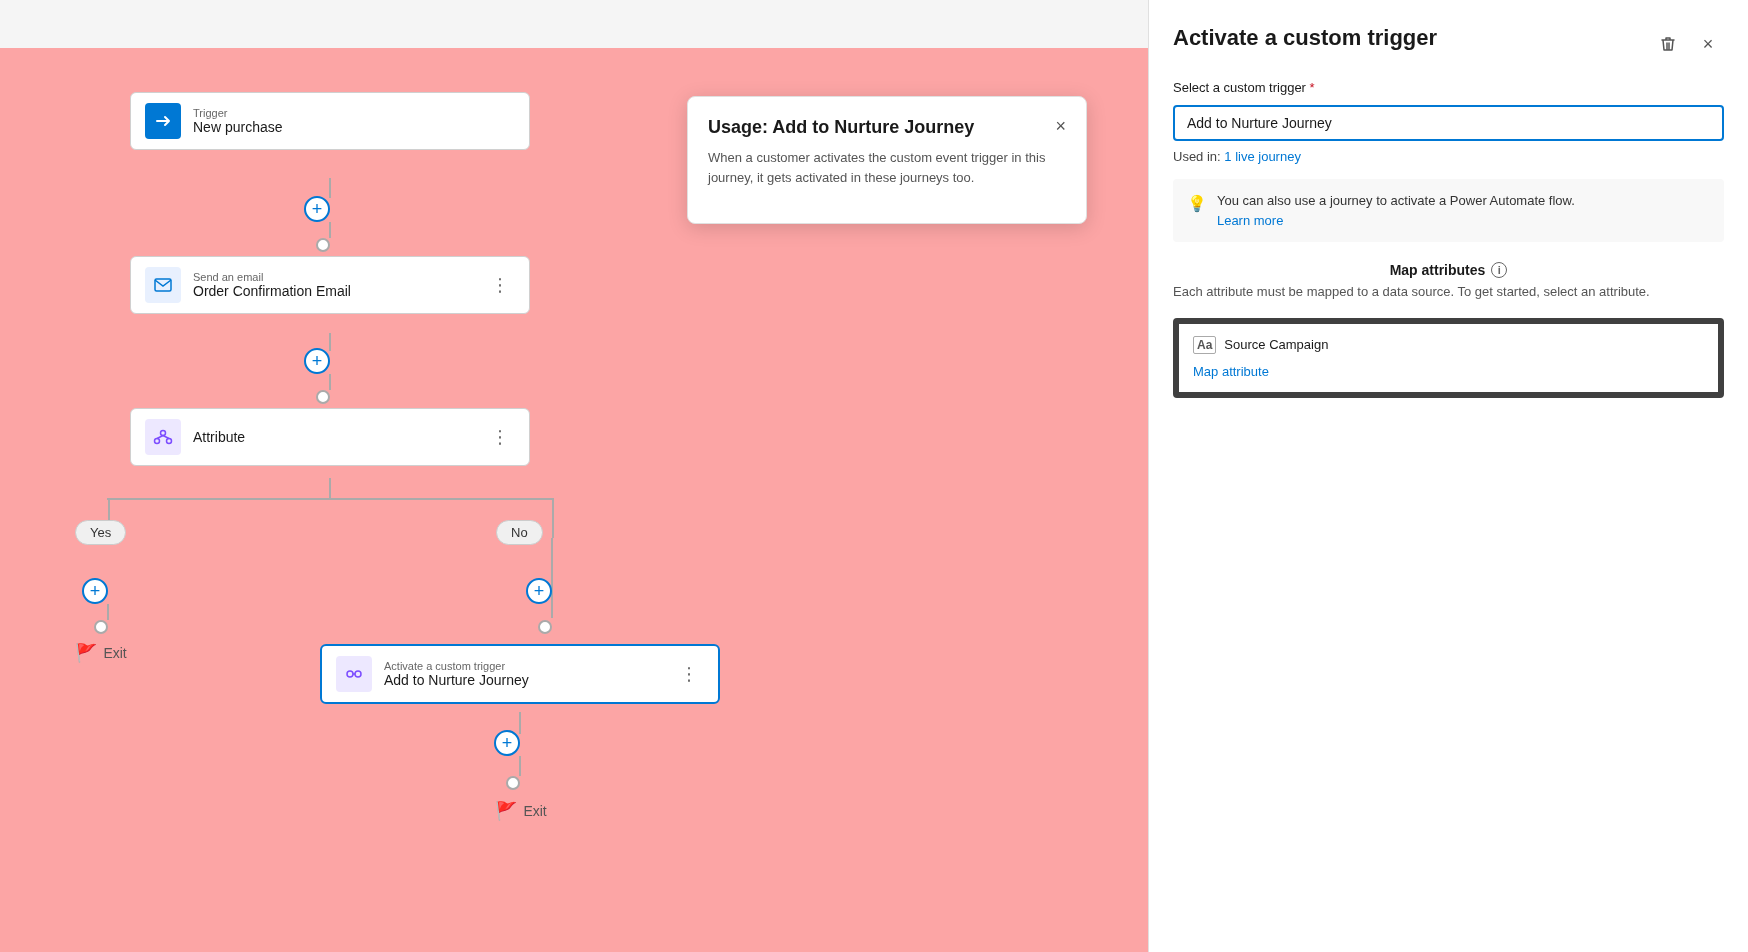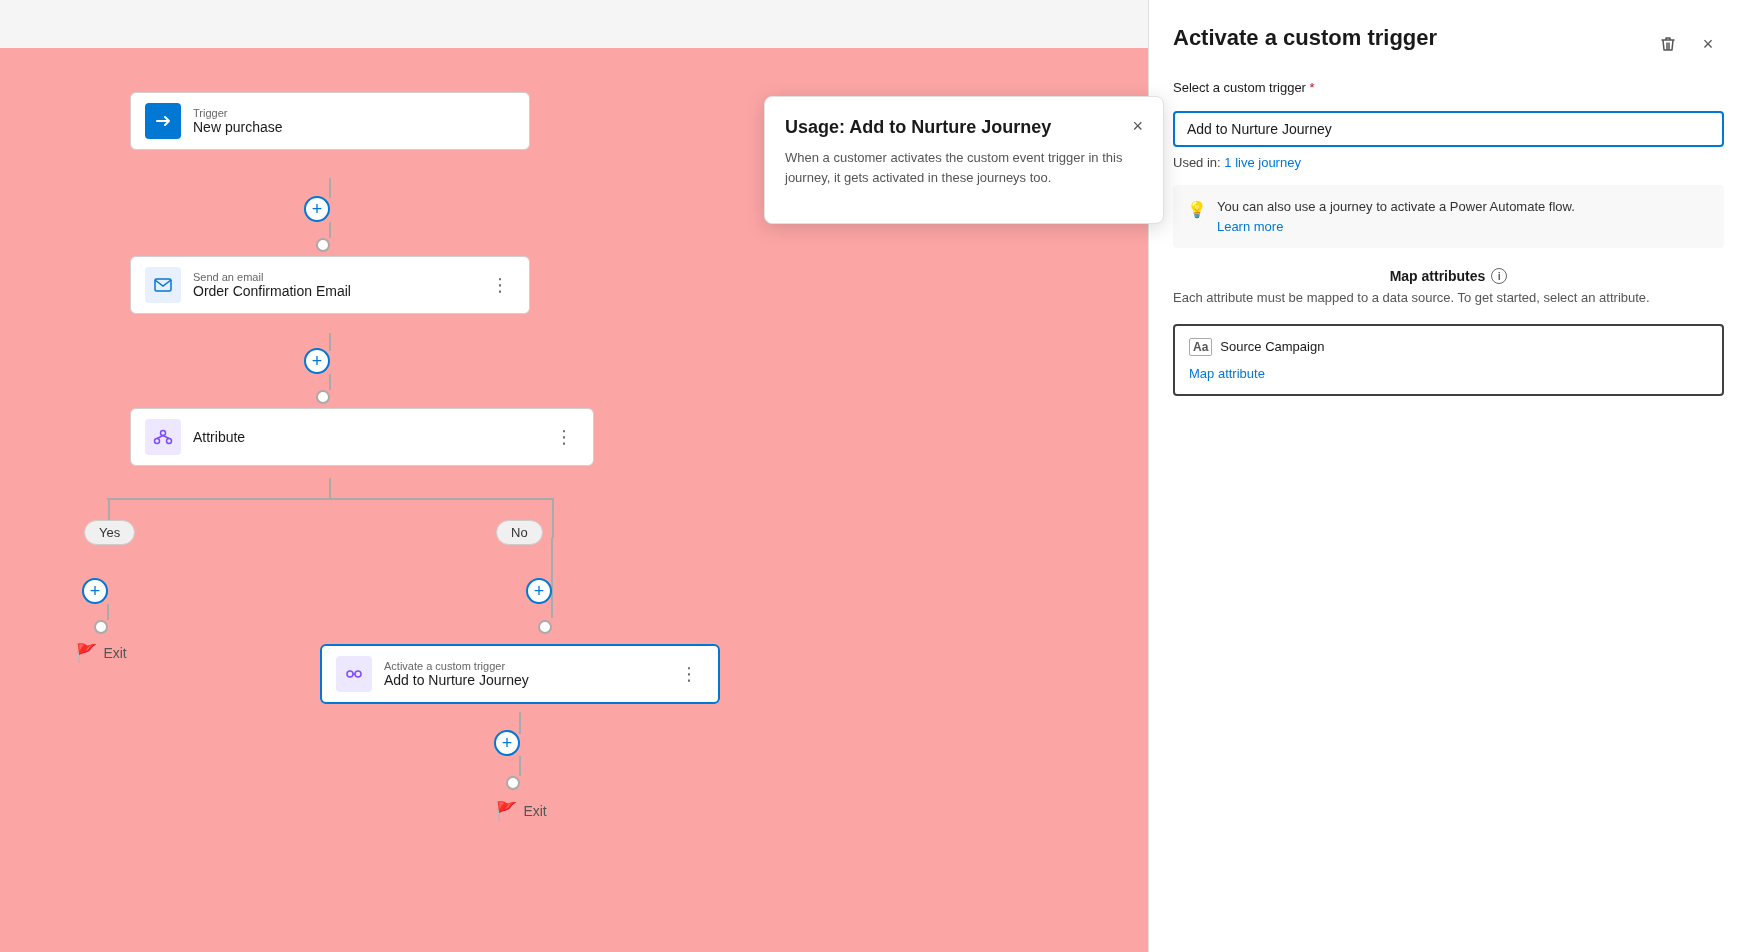--- a/index.html
+++ b/index.html
@@ -65,21 +65,21 @@
       align-items: center;
       justify-content: center;
       color: #555;
       font-size: 18px;
       border-radius: 4px;
     }
 
     .field-label {
       font-size: 13px;
       color: #1a1a1a;
-      margin-bottom: 16px;
+      margin-bottom: 10px;
       font-weight: 500;
     }
 
     .required-star { color: #c50f1f; }
 
     .trigger-input {
       width: 100%;
       border: 2px solid #0078d4;
       border-radius: 4px;
       padding: 8px 12px;
@@ -136,21 +136,21 @@
     }
 
     .map-desc {
       font-size: 13px;
       color: #555;
       margin-bottom: 16px;
       line-height: 1.5;
     }
 
     .attribute-card {
-      border: 2px solid #404040;
+      border: 6px solid #404040;
       border-radius: 4px;
       padding: 12px 14px;
     }
 
     .attribute-card-title {
       font-size: 13px;
       font-weight: 500;
       color: #1a1a1a;
       display: flex;
       align-items: center;
@@ -416,21 +416,21 @@
       <div class="node-text-main">Order Confirmation Email</div>
     </div>
     <button class="node-menu-btn">⋮</button>
   </div>
 
   <div class="connector-line" style="left: 330px; top: 285px; height: 18px;"></div>
   <div class="add-btn" style="left: 317px; top: 300px;">+</div>
   <div class="connector-line" style="left: 330px; top: 326px; height: 16px;"></div>
   <div class="small-circle" style="left: 323px; top: 342px;"></div>
 
-  <div class="flow-node" style="left: 130px; top: 360px; width: 464px;">
+  <div class="flow-node" style="left: 130px; top: 360px; width: 400px;">
     <div class="node-icon purple-bg">
       <svg width="20" height="20" viewBox="0 0 20 20" fill="none">
         <circle cx="10" cy="6" r="2.5" stroke="#7c4dff" stroke-width="1.5"></circle>
         <circle cx="4" cy="14" r="2.5" stroke="#7c4dff" stroke-width="1.5"></circle>
         <circle cx="16" cy="14" r="2.5" stroke="#7c4dff" stroke-width="1.5"></circle>
         <line x1="10" y1="8.5" x2="4" y2="11.5" stroke="#7c4dff" stroke-width="1.5"></line>
         <line x1="10" y1="8.5" x2="16" y2="11.5" stroke="#7c4dff" stroke-width="1.5"></line>
       </svg>
     </div>
     <div>
@@ -440,21 +440,21 @@
   </div>
 
   <div class="connector-line" style="left: 330px; top: 430px; height: 20px;"></div>
 
   <div class="branch-line-h" style="left: 107px; top: 450px; width: 446px;"></div>
 
   <div class="branch-line-v" style="left: 108px; top: 450px; height: 40px;"></div>
 
   <div class="branch-line-v" style="left: 552px; top: 450px; height: 40px;"></div>
 
-  <div class="branch-label" style="left: 84px; top: 472px;">
+  <div class="branch-label" style="left: 75px; top: 472px;">
     <span>Yes</span>
   </div>
 
   <div class="branch-label" style="left: 496px; top: 472px;">
     <span>No</span>
   </div>
 
   <div class="add-btn" style="left: 95px; top: 530px;">+</div>
   <div class="connector-line" style="left: 108px; top: 556px; height: 16px;"></div>
   <div class="small-circle" style="left: 101px; top: 572px;"></div>
@@ -489,21 +489,21 @@
   <div class="connector-line" style="left: 520px; top: 708px; height: 20px;"></div>
   <div class="small-circle" style="left: 513px; top: 728px;"></div>
 
   <div class="exit-node" style="left: 495px; top: 752px;">
     <span class="exit-flag">🚩</span>
     <span>Exit</span>
   </div>
 
 </div>
 
-<div class="usage-popup" style="left: 764px; top: 96px;">
+<div class="usage-popup" style="left: 687px; top: 96px;">
   <div class="usage-popup-header">
     <div class="usage-popup-title">Usage: Add to Nurture Journey</div>
     <button class="close-btn">×</button>
   </div>
   <div class="usage-popup-desc">When a customer activates the custom event trigger in this journey, it gets activated in these journeys too.</div>
 </div>
 
 <div class="right-panel">
   <div class="right-panel-header">
     <div class="right-panel-title" id="panel-title">Activate a custom

